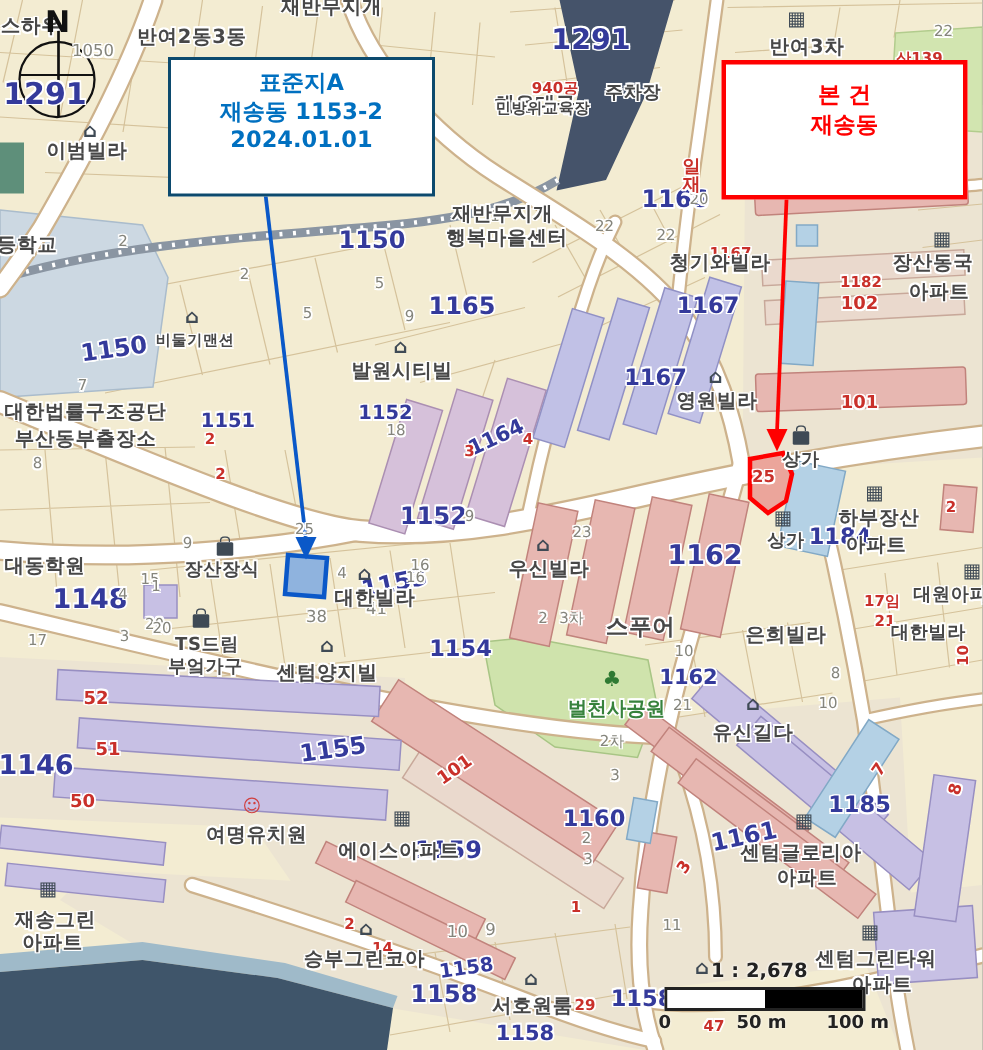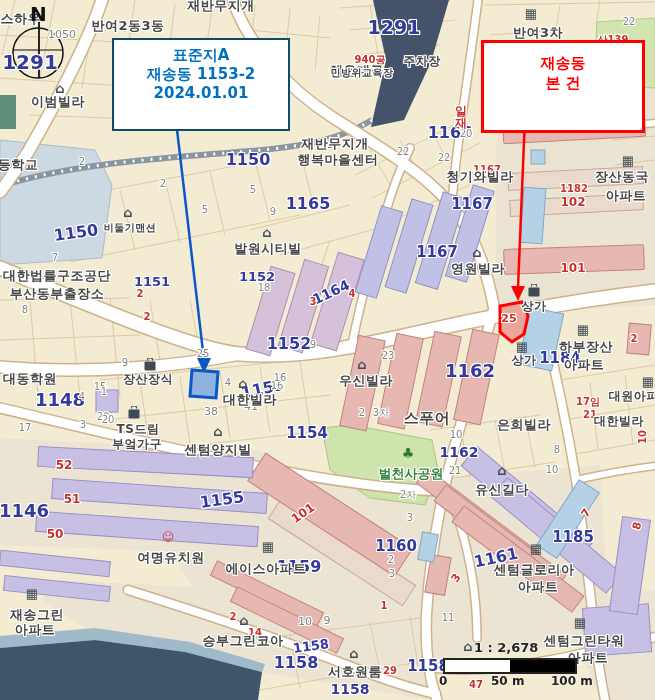--- a/index.html
+++ b/index.html
@@ -362,22 +362,22 @@
       <div class="ic" style="font-size: 12px; color: rgb(208, 64, 64); position: absolute; left: 168px; top: 537px; transform: translate(-50%, -50%);">☺</div>
     </div>
 
   <div id="callout-standard" class="callout">
     <span class="cl">표준지A</span>
     <span class="cl">재송동  1153-2</span>
     <span class="cl">2024.01.01</span>
   </div>
 
   <div id="callout-subject" class="callout">
+    <span class="cl">본 건</span>
     <span class="cl">재송동</span>
-    <span class="cl">본 건</span>
   </div>
 
   <div id="scalebar">
     <div id="scale-ratio">1 : 2,678</div>
     <div id="scale-track">
       <div class="seg" style="width:50%;background:#fff"></div>
       <div class="seg" style="width:50%;background:#000"></div>
     </div>
     <div class="scale-ticks">
       <span id="tick-0">0</span>

